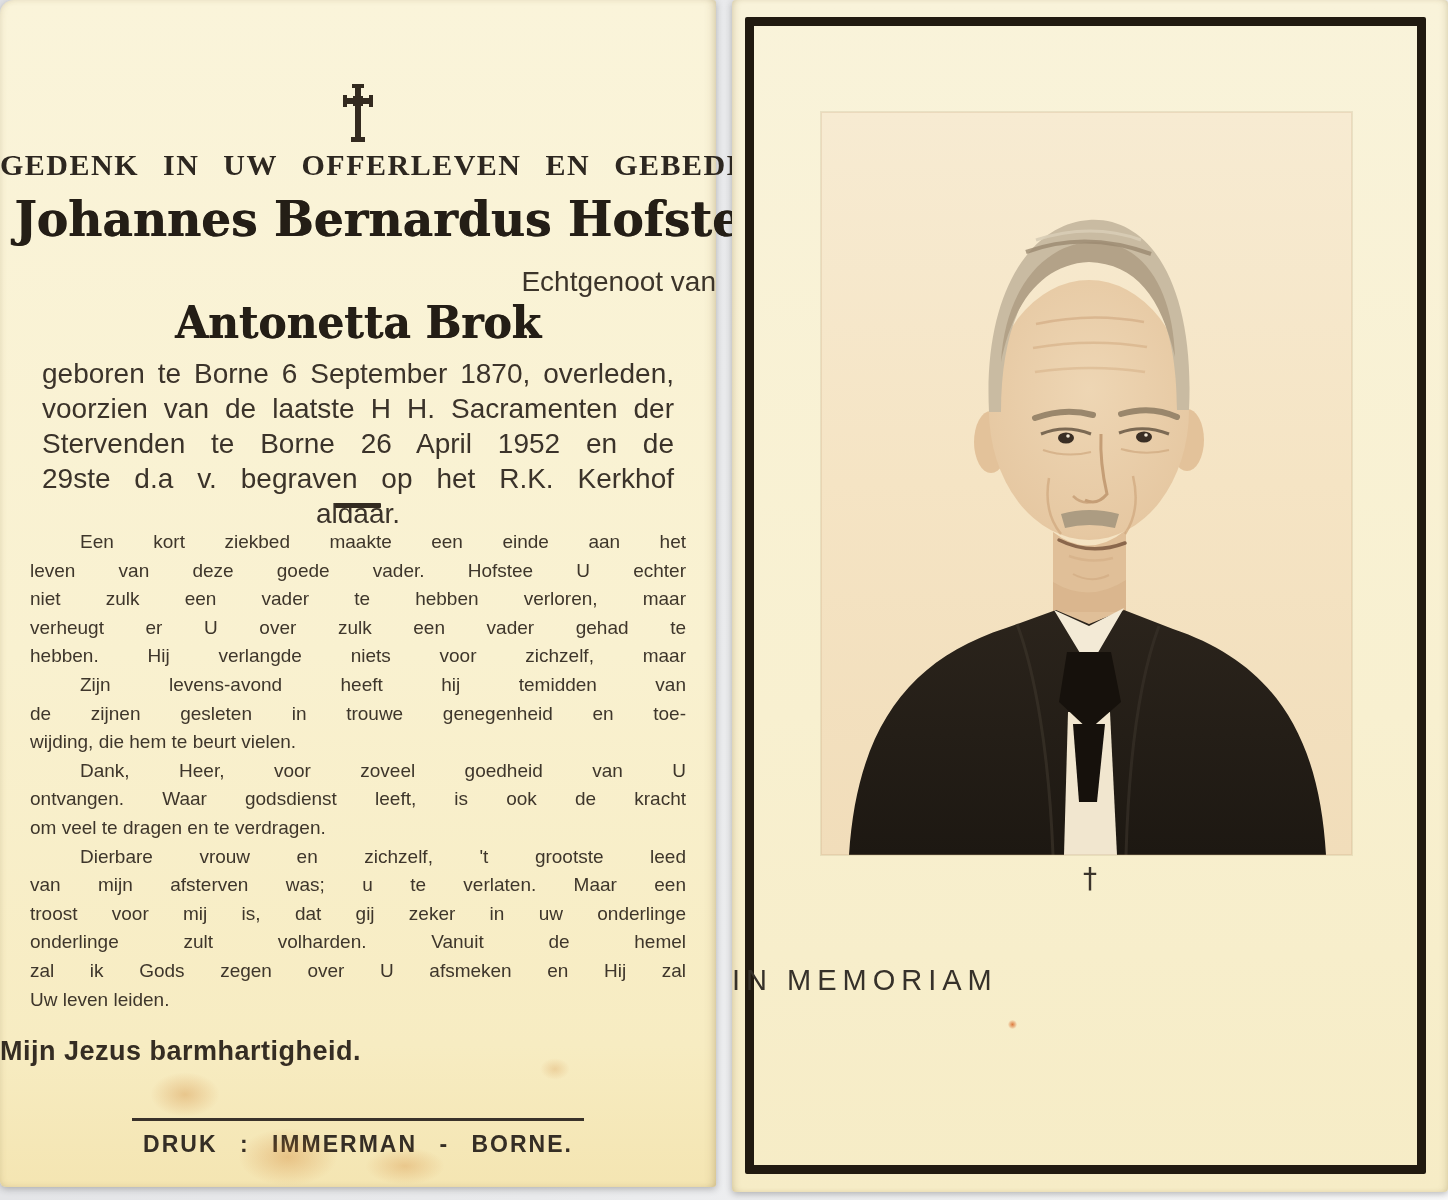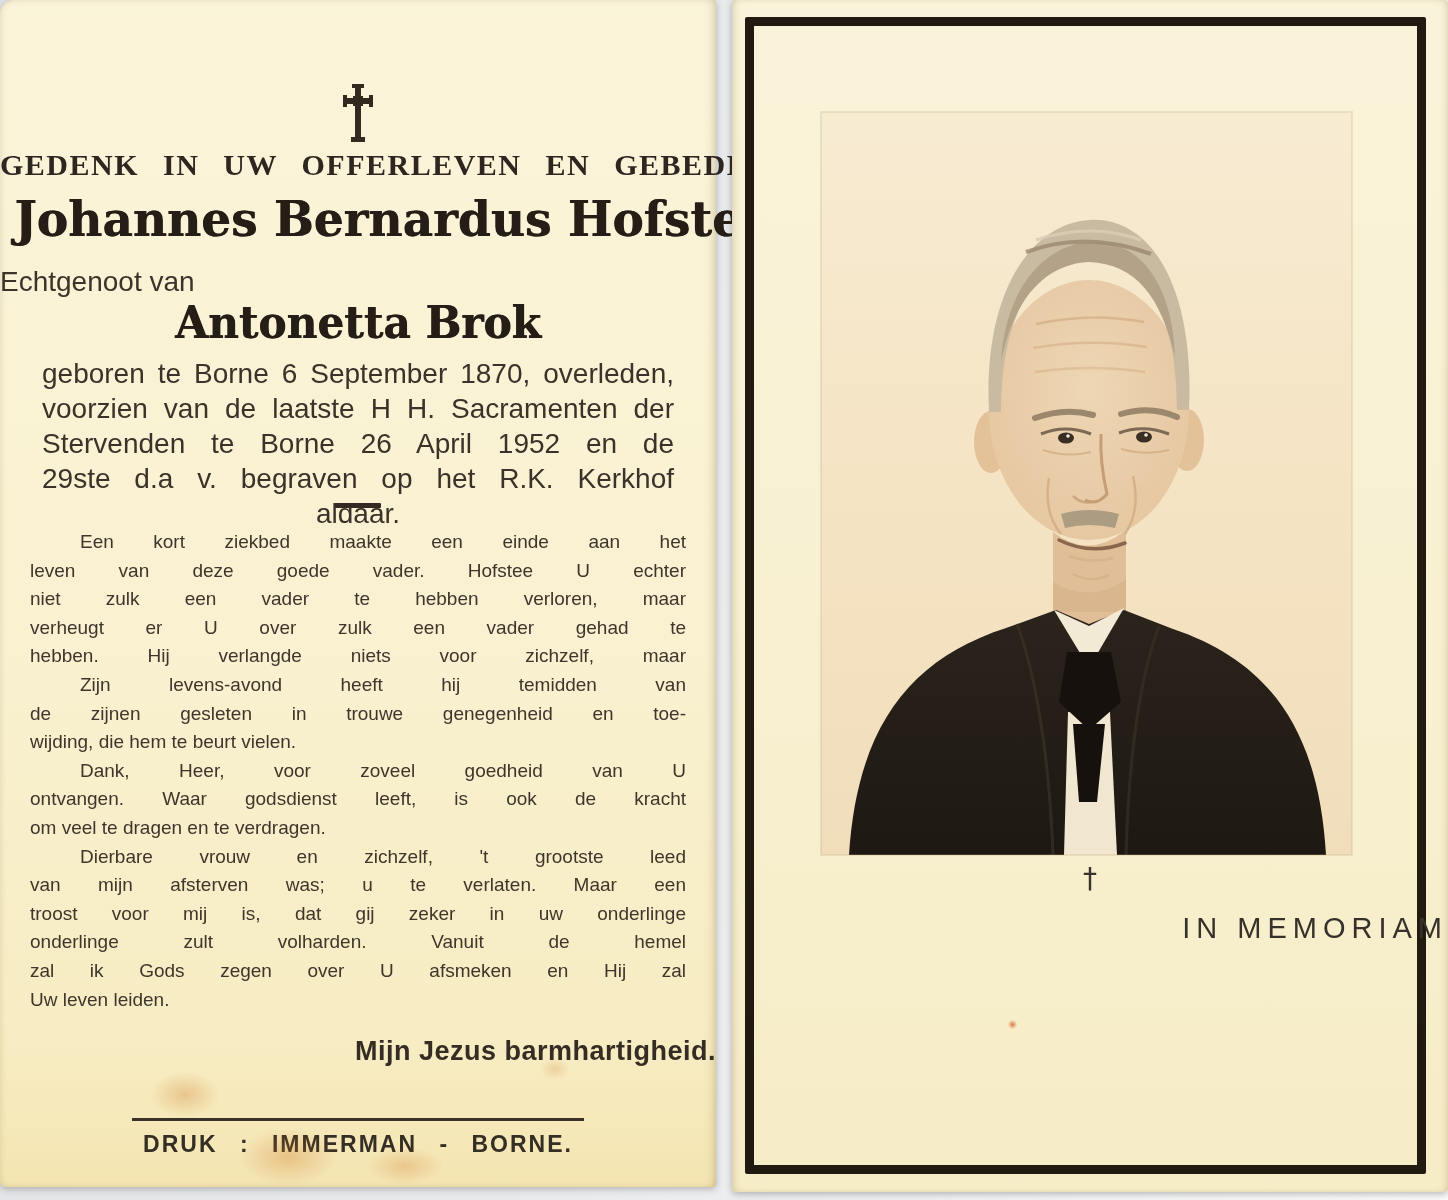--- a/index.html
+++ b/index.html
@@ -26,21 +26,21 @@
     font-family:"Liberation Serif", serif; font-size:30px; font-weight:600;
     letter-spacing:1.5px; word-spacing:15px; color:#2d2720; white-space:nowrap;
   }
   .name {
     position:absolute; top:190px; width:100%; text-align:center;
     font-family:"DejaVu Serif", serif; font-size:49px; font-weight:700;
     color:#241e16; transform:scaleX(.96); text-shadow:0.6px 0 0 #241e16;
     white-space:nowrap;
   }
   .relation {
-    position:absolute; top:266px; width:100%; text-align:left;
+    position:absolute; top:266px; width:100%; text-align:right;
     font-size:28px; color:#3c342a;
   }
   .spouse {
     position:absolute; top:296px; width:100%; text-align:center;
     font-family:"DejaVu Serif", serif; font-size:45px; font-weight:700;
     color:#241e16; transform:scaleX(.94); text-shadow:0.6px 0 0 #241e16;
     white-space:nowrap;
   }
   .vitals {
     position:absolute; top:356px; left:42px; width:632px;
@@ -53,21 +53,21 @@
     width:46px; height:5px; background:#332b21; border-radius:1px;
   }
   .bodytext {
     position:absolute; top:528px; left:30px; width:656px;
     font-size:19px; line-height:28.6px; color:#3e362b;
   }
   .para .tline { text-align:justify; text-align-last:justify; }
   .para .tline.first { text-indent:50px; }
   .para .tline.last { text-align-last:left; }
   .prayer {
-    position:absolute; top:1036px; width:100%; text-align:right;
+    position:absolute; top:1036px; width:100%; text-align:left;
     font-size:27px; font-weight:700; color:#352d23; letter-spacing:.5px;
   }
   .footer-rule {
     position:absolute; top:1118px; left:50%; transform:translateX(-50%);
     width:452px; height:3px; background:#3a322a;
   }
   .printer {
     position:absolute; top:1131px; width:100%; text-align:center;
     font-size:23px; font-weight:700; letter-spacing:2px; word-spacing:14px;
     color:#352e25;
@@ -99,21 +99,21 @@
   .photo {
     position:absolute; left:89px; top:112px; width:531px; height:743px;
     box-shadow:0 0 0 1px rgba(120,95,50,.12);
   }
   .photo svg { display:block; width:100%; height:100%; }
   .small-cross {
     position:absolute; top:862px; width:100%; text-align:center;
     font-family:"DejaVu Sans", sans-serif; font-size:28px; color:#3a332b;
   }
   .in-memoriam {
-    position:absolute; top:912px; width:100%; text-align:right;
+    position:absolute; top:964px; width:100%; text-align:left;
     font-size:29px; letter-spacing:6px; color:#36312a; white-space:nowrap;
   }
   .speck { position:absolute; left:276px; top:1020px; width:9px; height:9px;
     border-radius:50%; background:radial-gradient(circle, rgba(215,95,30,.8), rgba(215,95,30,0) 75%); }
 </style>
 </head>
 <body>
 
 <div class="page">
 

